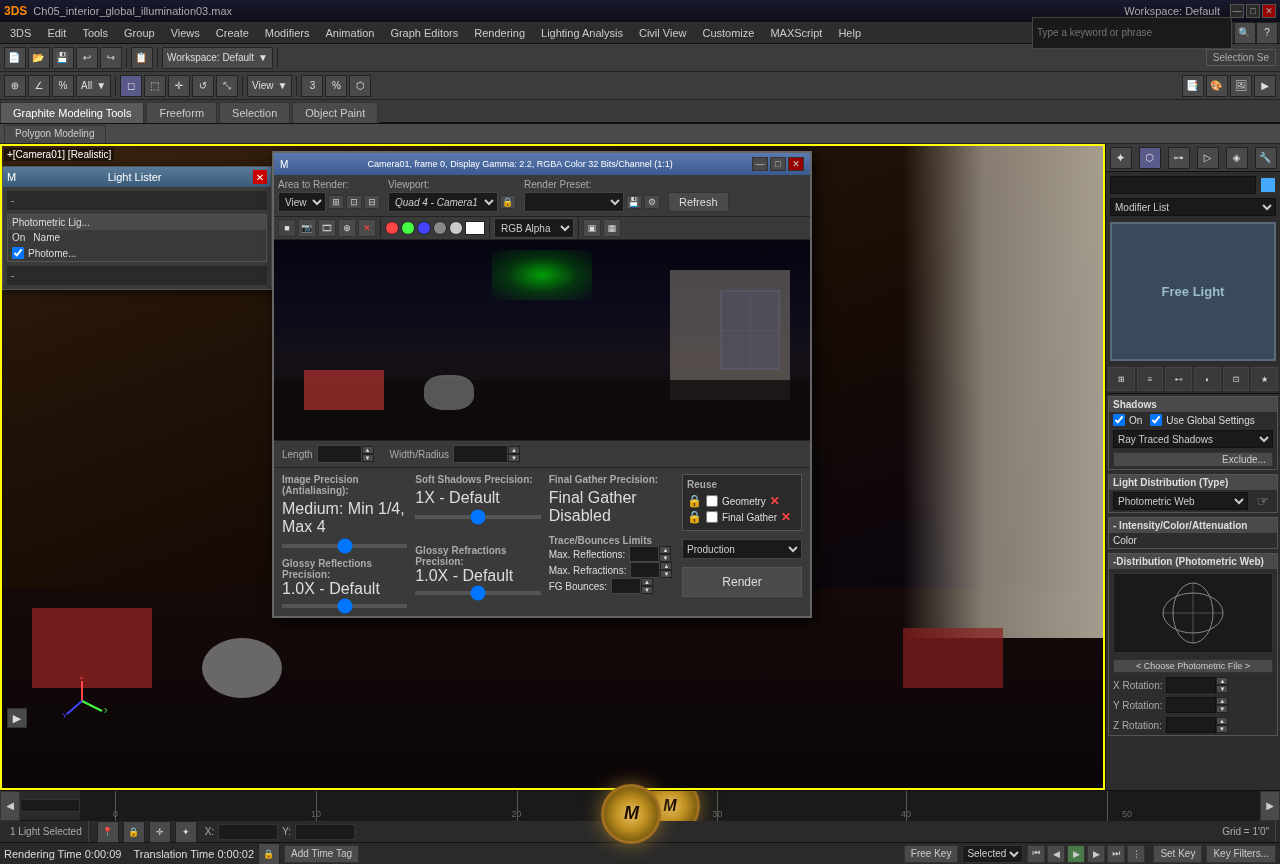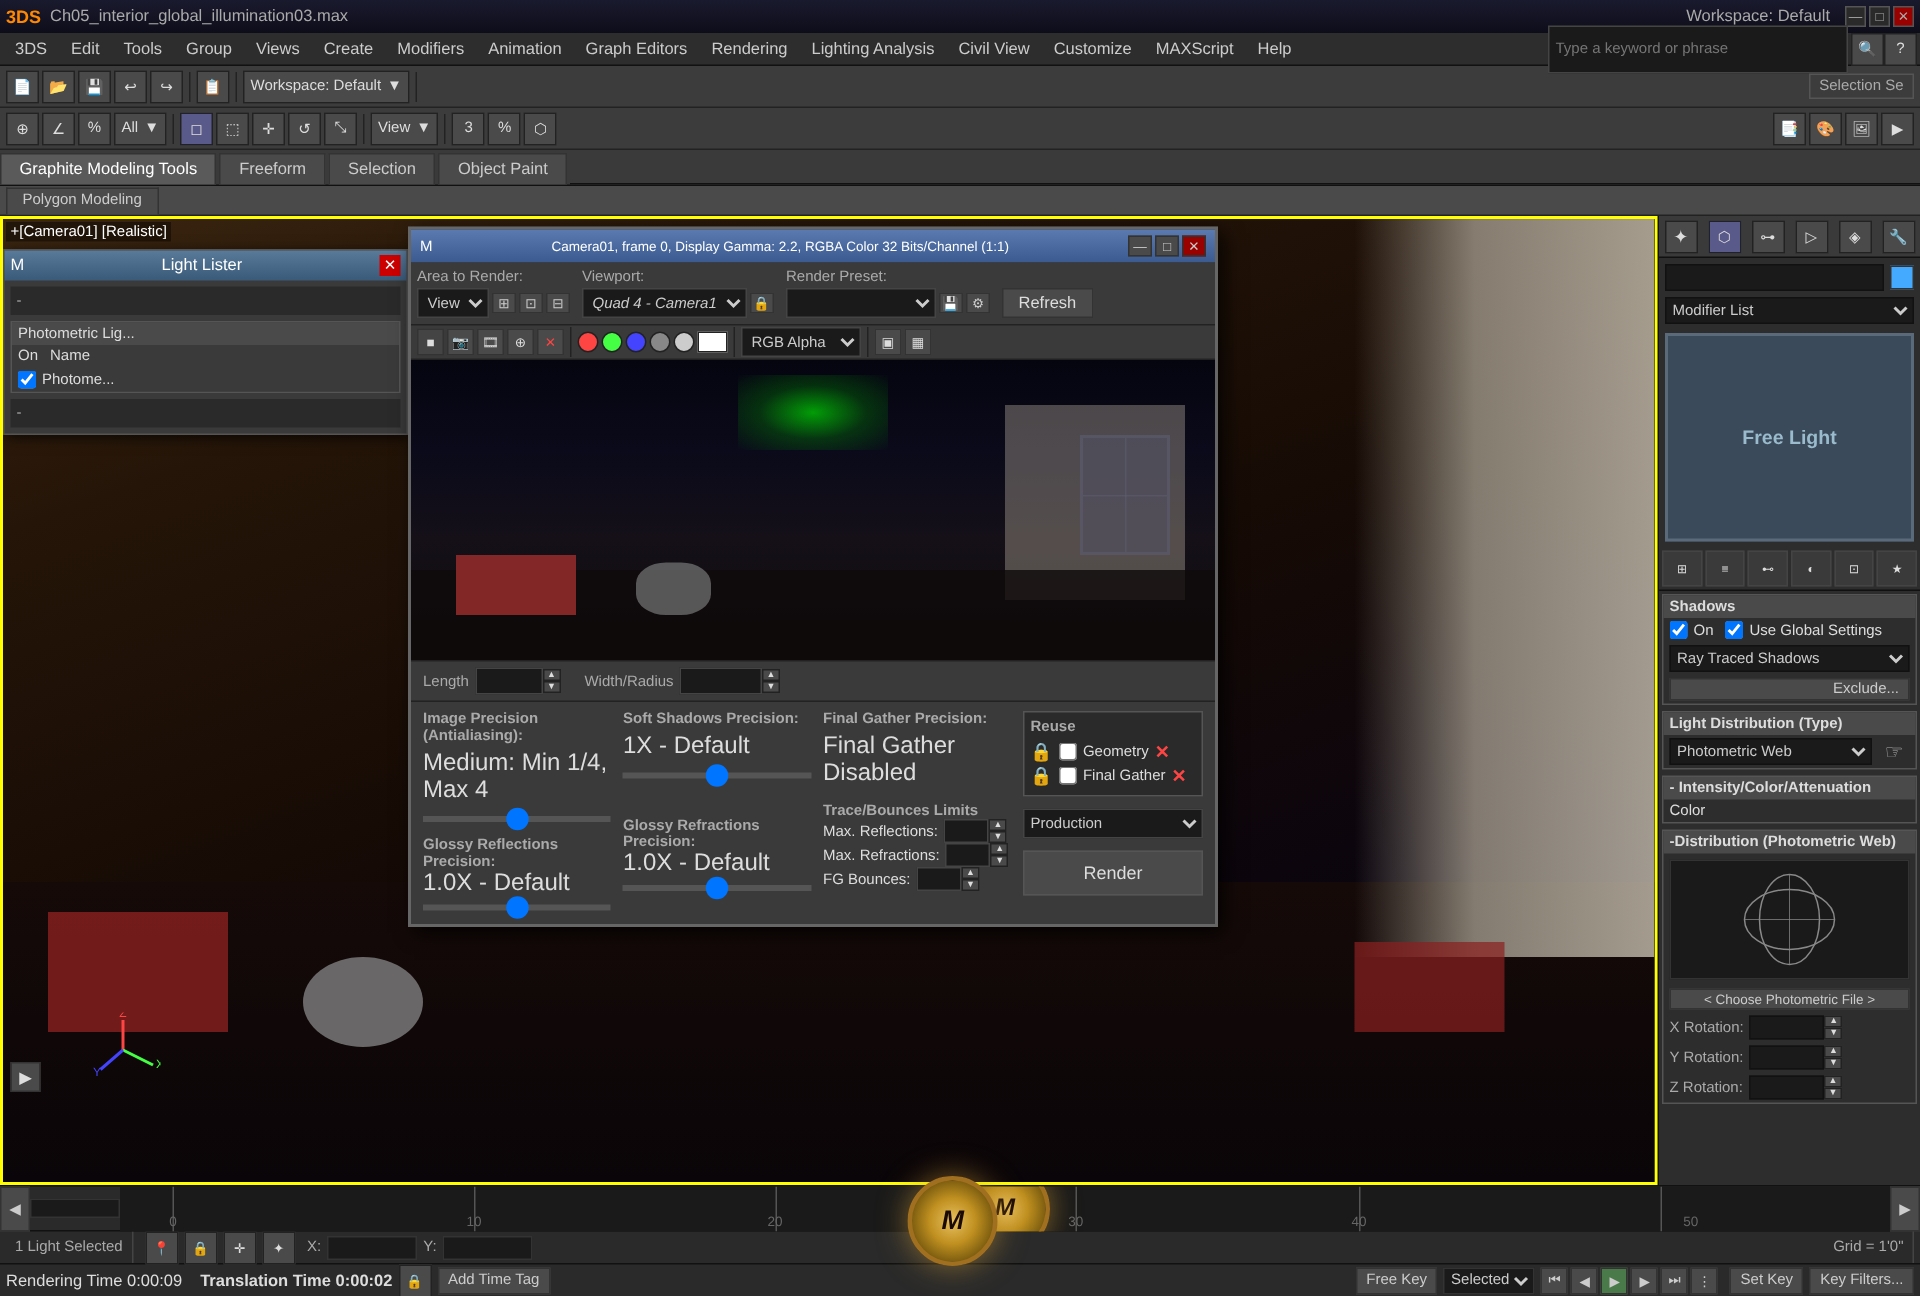--- a/index.html
+++ b/index.html
@@ -660,21 +660,21 @@
   </div>
   <div style="flex:1;"></div>
   <div class="status-item">
     <span>Grid = 1'0"</span>
   </div>
 </div>
 
 <div class="action-bar">
   <div style="display:flex;align-items:center;gap:4px;">
     <span>Rendering Time  0:00:09</span>
-    <span style="margin-left:8px;font-weight:bold;">Translation Time  0:00:02</span>
+    <span style="margin-left:8px;">Translation Time  0:00:02</span>
     <div class="toolbar-btn" style="font-size:9px;">🔒</div>
     <button class="action-btn">Add Time Tag</button>
   </div>
   <div style="flex:1;">
 
     <div style="position:relative;top:-40px;left:50%;transform:translateX(-50%);width:60px;height:60px;border-radius:50%;background:radial-gradient(circle,#e8c060 0%,#c09020 40%,#806010 70%,#403008 100%);display:flex;align-items:center;justify-content:center;border:3px solid #a07020;box-shadow:0 0 20px rgba(200,150,50,0.6);">
       <span style="font-style:italic;color:#1a0a00;font-size:18px;font-weight:bold;">M</span>
     </div>
   </div>
   <div style="display:flex;align-items:center;gap:4px;">

